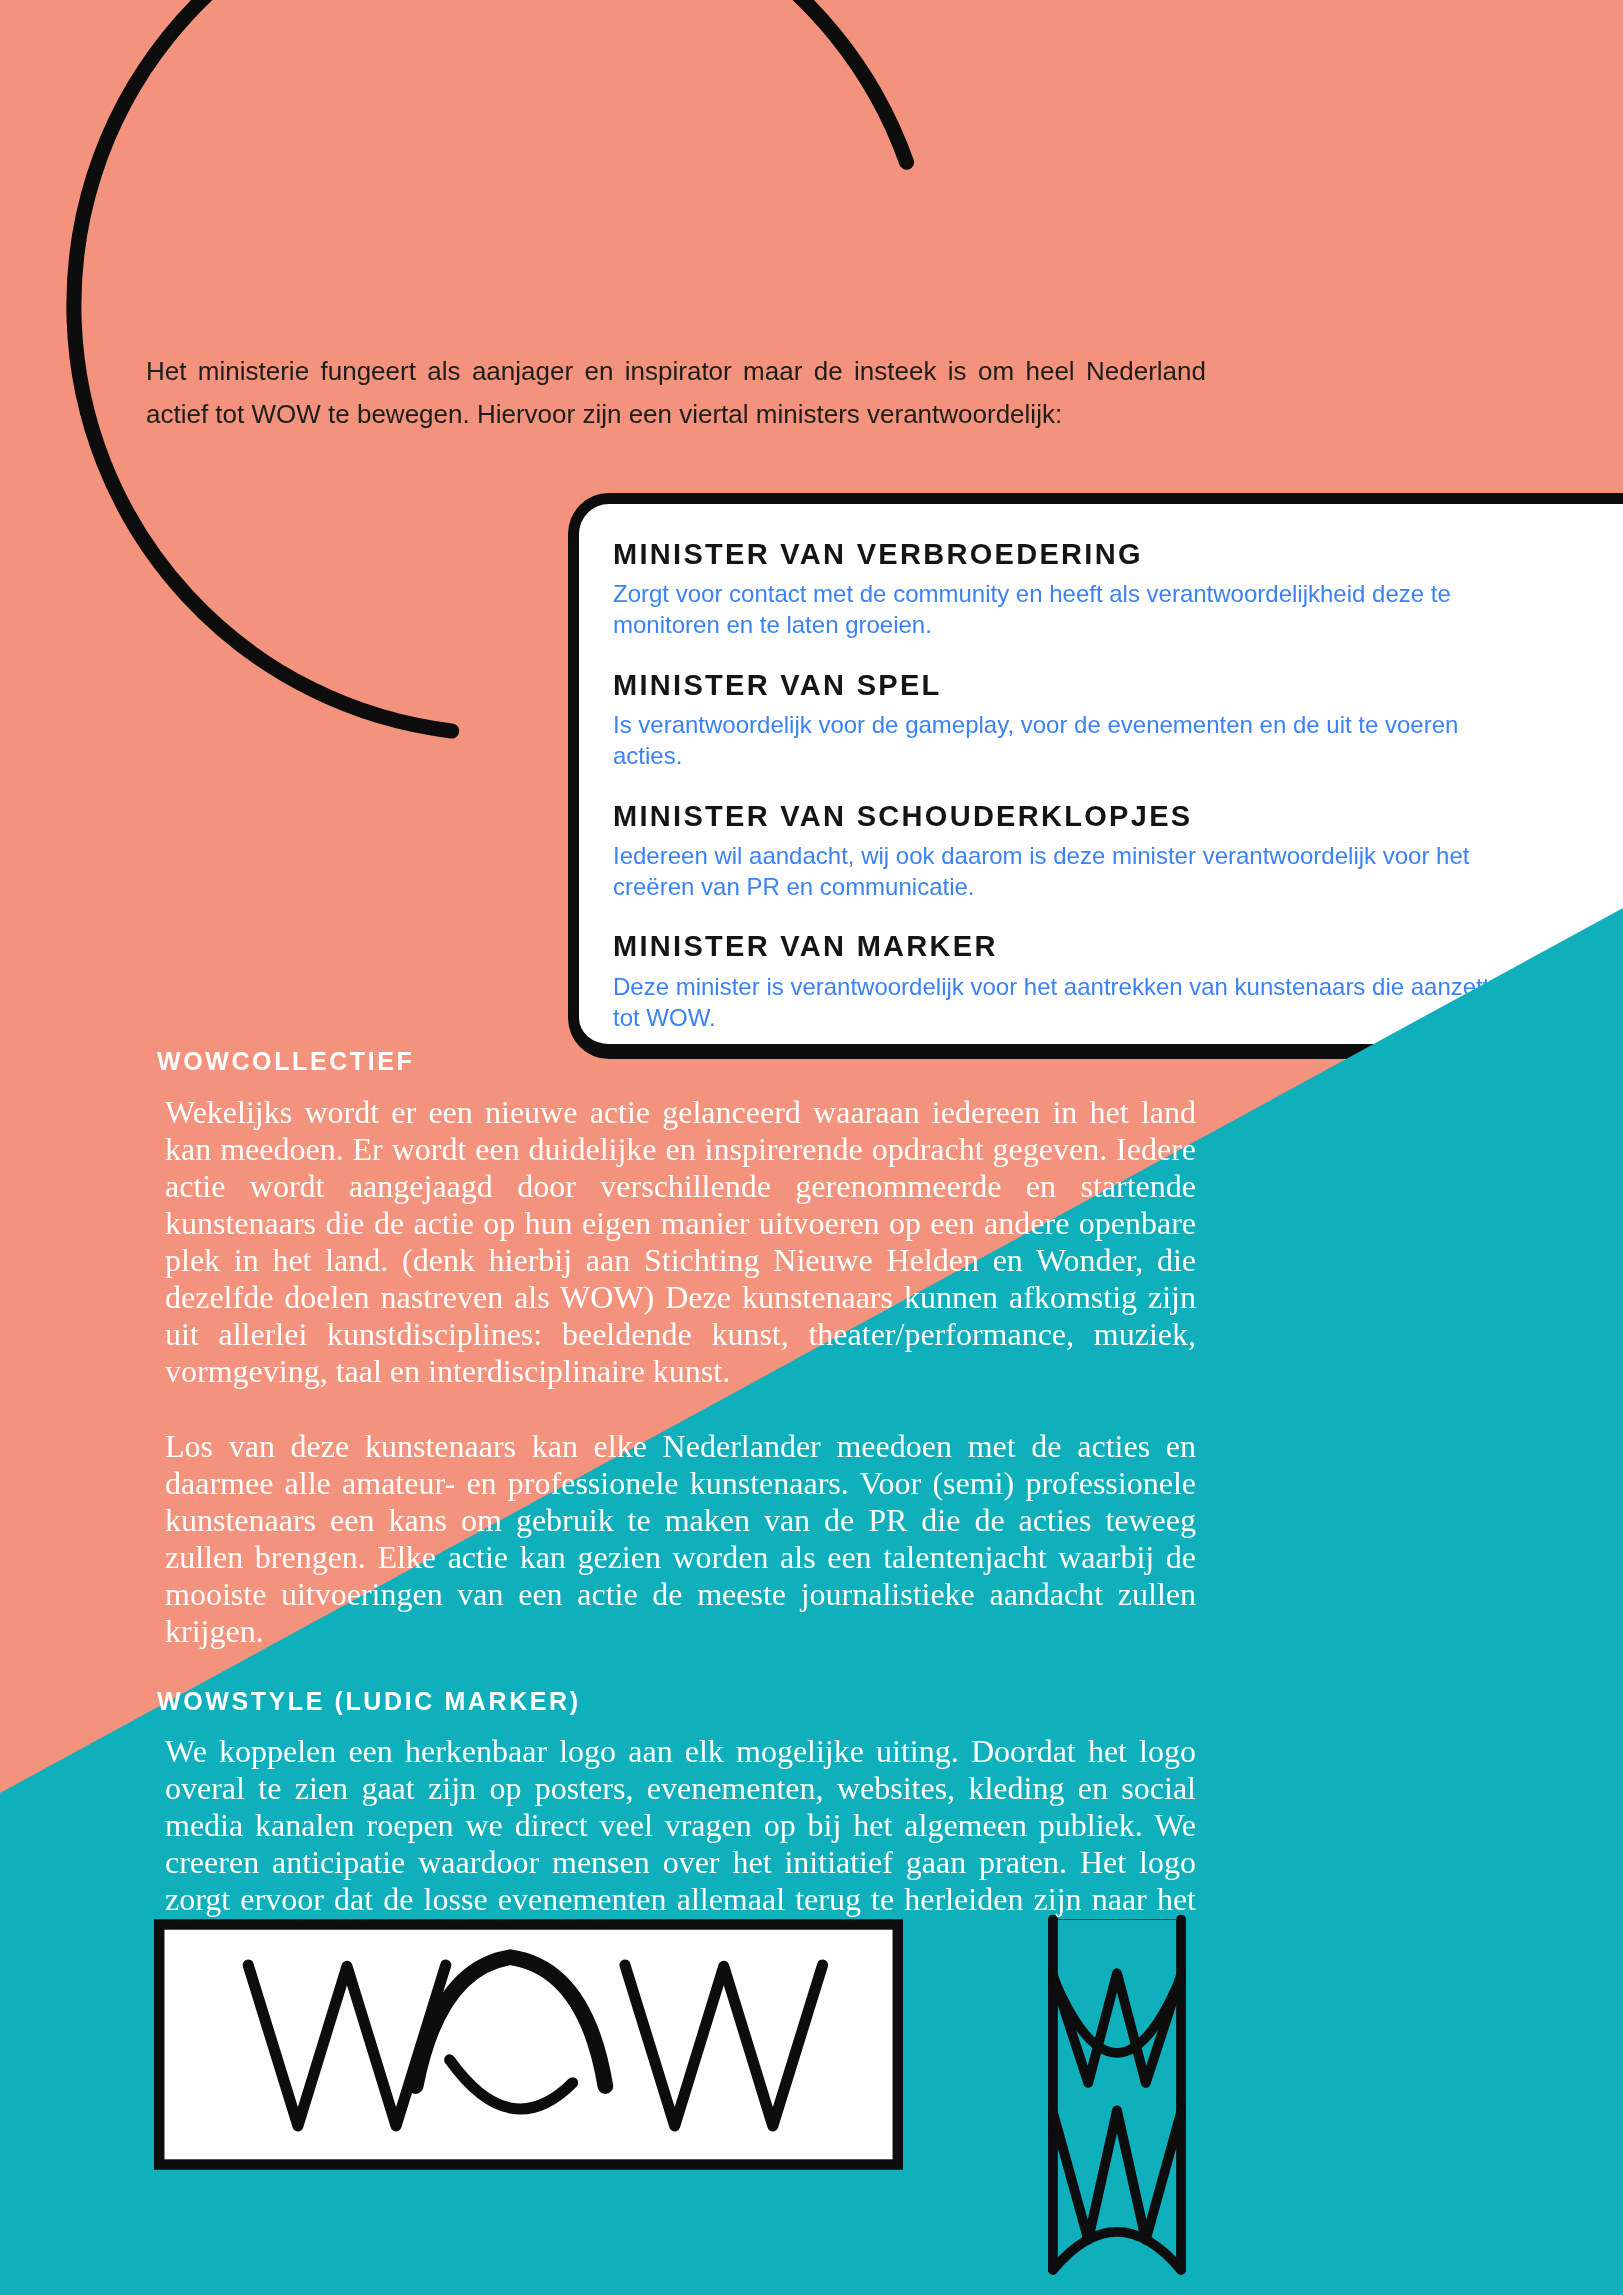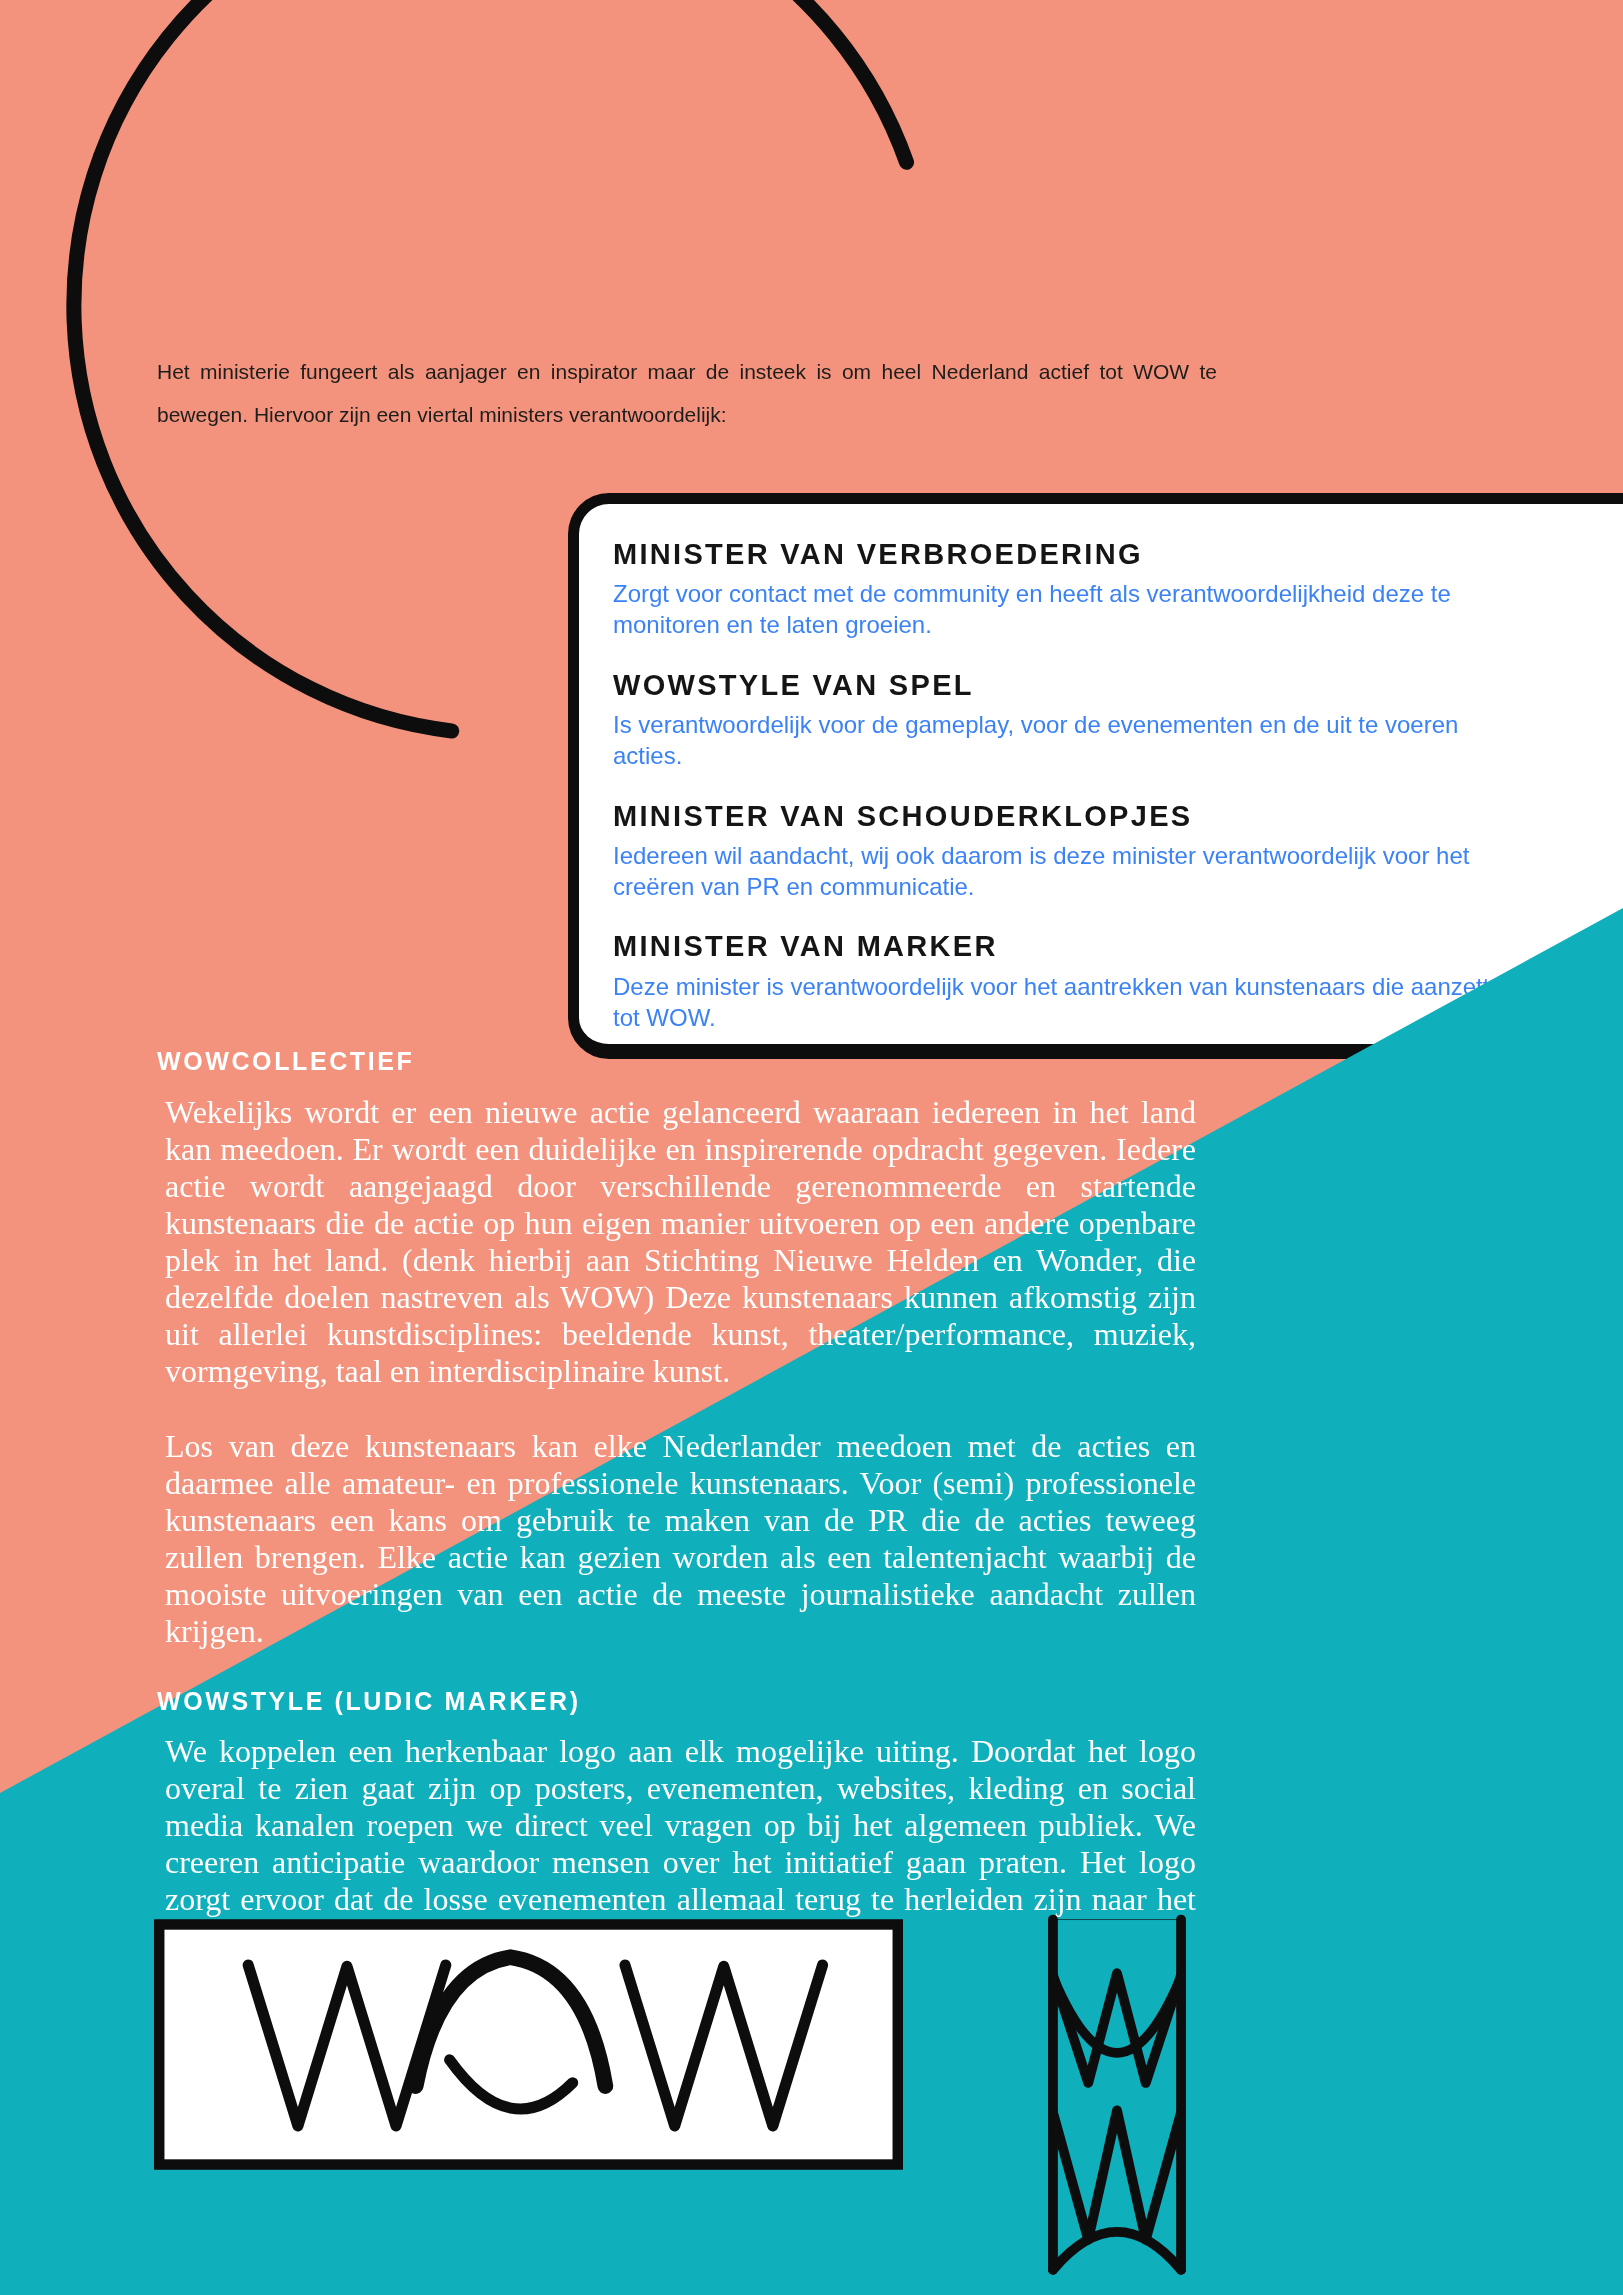--- a/index.html
+++ b/index.html
@@ -30,22 +30,22 @@
   }
   .title-prefix{
     font-size:52px;font-weight:700;letter-spacing:7.9px;color:var(--white);
     line-height:1;margin-right:9.2px;
   }
   .title-main{
     font-size:134px;font-weight:700;letter-spacing:9.2px;color:var(--ink);
     line-height:1;-webkit-text-stroke:3.3px var(--ink);
   }
   .intro{
-    position:absolute;left:157px;top:350px;width:1060px;
-    font-size:21px;line-height:43px;color:#1D1D1B;
+    position:absolute;left:146px;top:350px;width:1060px;
+    font-size:26px;line-height:43px;color:#1D1D1B;
     text-align:justify;text-align-last:left;
   }
 
   
   .ministers-panel{
     position:absolute;left:568px;top:493px;width:1055px;height:566px;
     background:var(--white);
     border:11.8px solid var(--ink);
     border-right:none;
     border-bottom-width:15.7px;
@@ -100,21 +100,21 @@
 
 
   <p class="intro">Het ministerie fungeert als aanjager en inspirator maar de insteek is om heel Nederland actief tot WOW te bewegen. Hiervoor zijn een viertal ministers verantwoordelijk:</p>
 
   <section class="ministers-panel">
     <div class="minister">
       <h3>MINISTER VAN VERBROEDERING</h3>
       <p>Zorgt voor contact met de community en heeft als verantwoordelijkheid deze te monitoren en te laten groeien.</p>
     </div>
     <div class="minister">
-      <h3>WOWSTYLE VAN SPEL</h3>
+      <h3>MINISTER VAN SPEL</h3>
       <p>Is verantwoordelijk voor de gameplay, voor de evenementen en de uit te voeren acties.</p>
     </div>
     <div class="minister">
       <h3>MINISTER VAN SCHOUDERKLOPJES</h3>
       <p>Iedereen wil aandacht, wij ook daarom is deze minister verantwoordelijk voor het creëren van PR en communicatie.</p>
     </div>
     <div class="minister">
       <h3>MINISTER VAN MARKER</h3>
       <p>Deze minister is verantwoordelijk voor het aantrekken van kunstenaars die aanzetten tot WOW.</p>
     </div>

